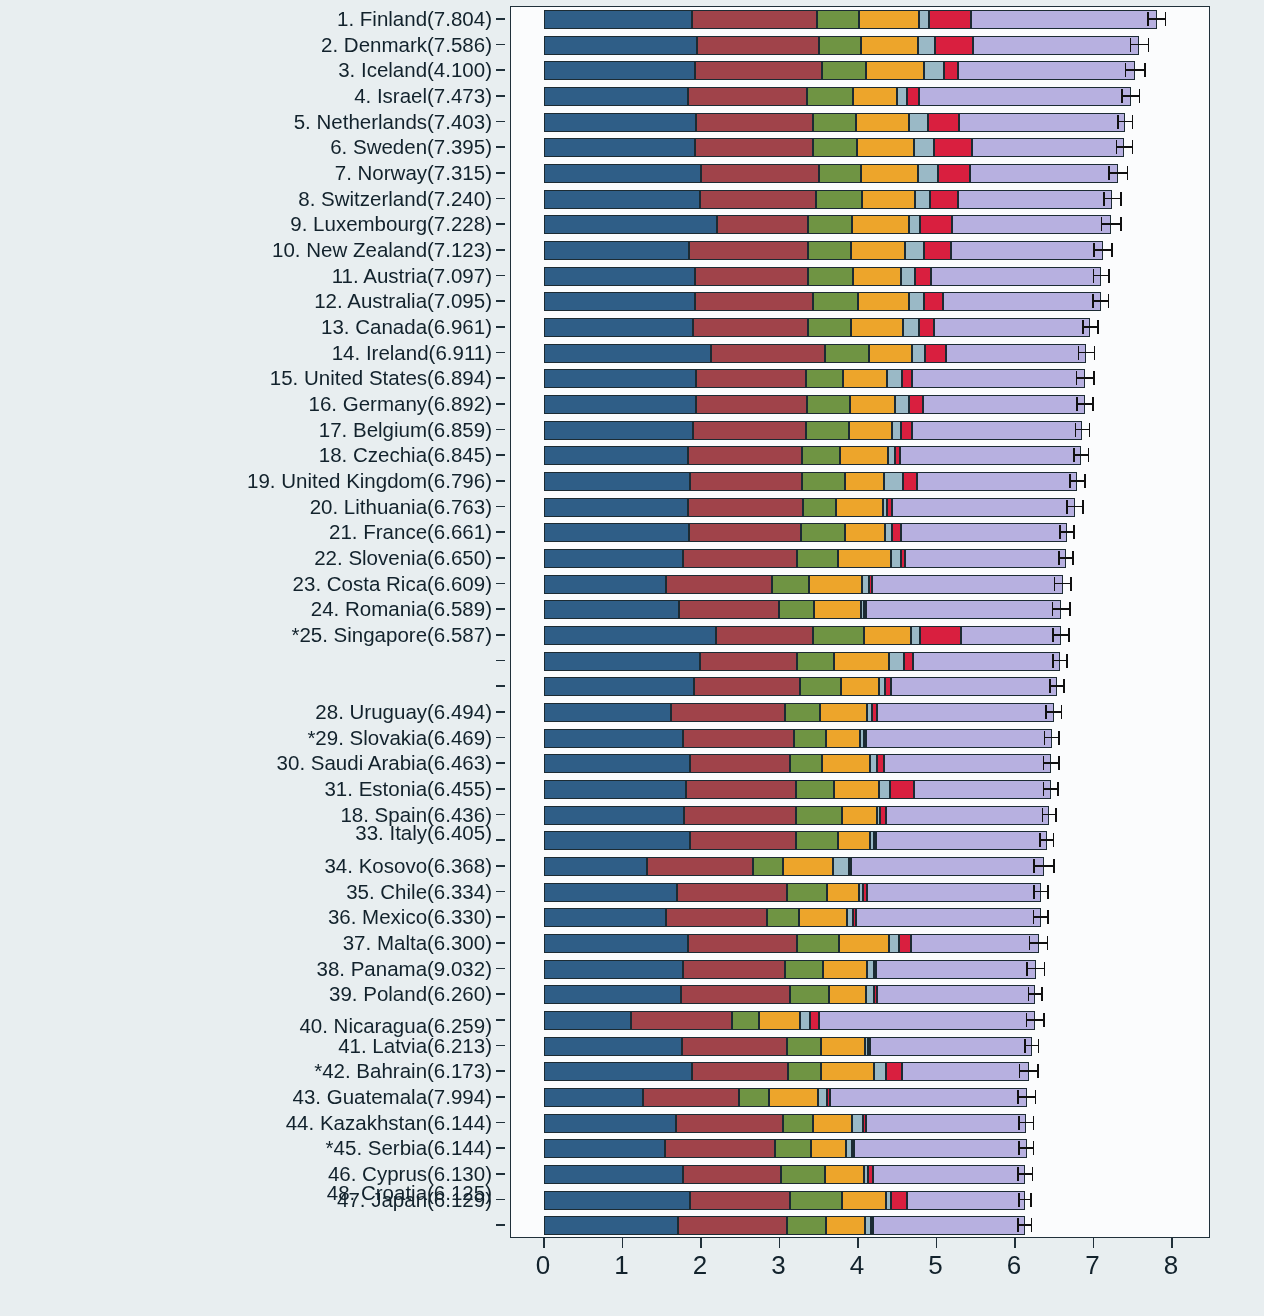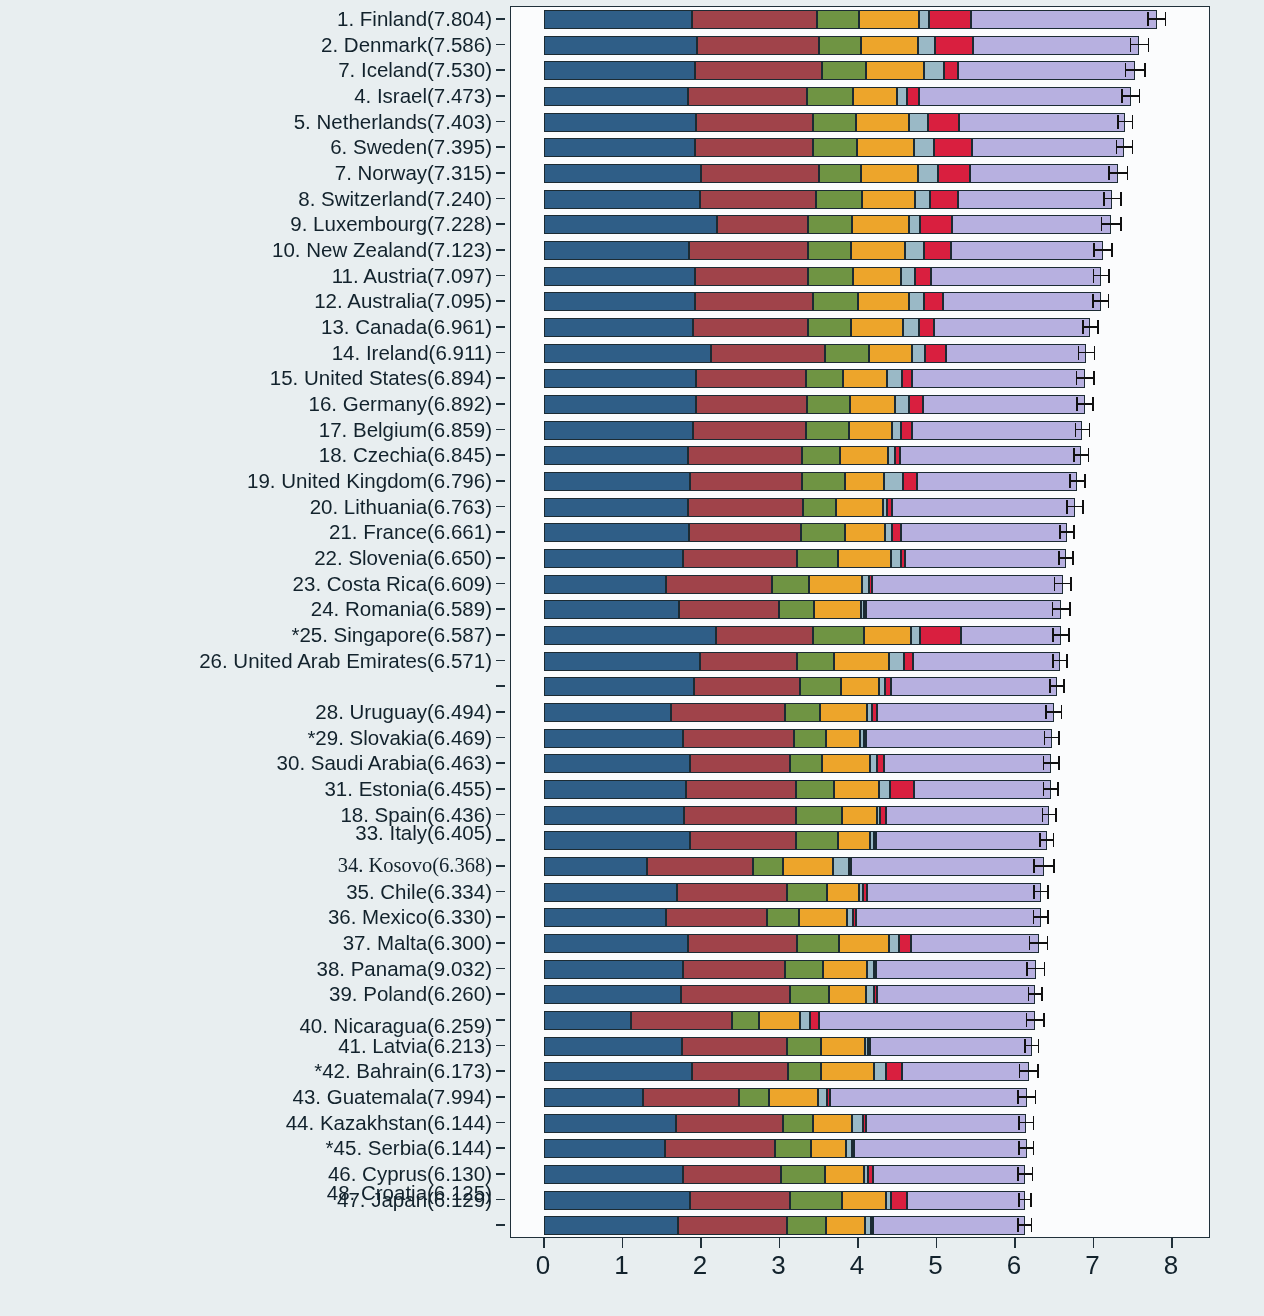--- a/index.html
+++ b/index.html
@@ -127,21 +127,21 @@
 </head>
 <body>
 
 <div id="page">
 
   <div id="labels">
       <div class="label" style="top: 0px;">1. Finland(7.804)</div>
       <div class="tickmark" style="top: 12px;"></div>
       <div class="label" style="top: 25.6667px;">2. Denmark(7.586)</div>
       <div class="tickmark" style="top: 37.6667px;"></div>
-      <div class="label" style="top: 51.3333px;">7. Iceland(7.530)</div>
+      <div class="label" style="top: 51.3333px;">3. Iceland(4.100)</div>
       <div class="tickmark" style="top: 63.3333px;"></div>
       <div class="label" style="top: 77px;">4. Israel(7.473)</div>
       <div class="tickmark" style="top: 89px;"></div>
       <div class="label" style="top: 102.667px;">5. Netherlands(7.403)</div>
       <div class="tickmark" style="top: 114.667px;"></div>
       <div class="label" style="top: 128.333px;">6. Sweden(7.395)</div>
       <div class="tickmark" style="top: 140.333px;"></div>
       <div class="label" style="top: 154px;">7. Norway(7.315)</div>
       <div class="tickmark" style="top: 166px;"></div>
       <div class="label" style="top: 179.667px;">8. Switzerland(7.240)</div>
@@ -173,36 +173,35 @@
       <div class="label" style="top: 513.333px;">21. France(6.661)</div>
       <div class="tickmark" style="top: 525.333px;"></div>
       <div class="label" style="top: 539px;">22. Slovenia(6.650)</div>
       <div class="tickmark" style="top: 551px;"></div>
       <div class="label" style="top: 564.667px;">23. Costa Rica(6.609)</div>
       <div class="tickmark" style="top: 576.667px;"></div>
       <div class="label" style="top: 590.333px;">24. Romania(6.589)</div>
       <div class="tickmark" style="top: 602.333px;"></div>
       <div class="label" style="top: 616px; margin-left: 40px;">*25. Singapore(6.587)</div>
       <div class="tickmark" style="top: 628px;"></div>
-      <div class="label" style="top: 641.667px;">26. United Arab Emirates(6.571)</div>
       <div class="tickmark" style="top: 653.667px;"></div>
       <div class="tickmark" style="top: 679.333px;"></div>
       <div class="label" style="top: 693px;">28. Uruguay(6.494)</div>
       <div class="tickmark" style="top: 705px;"></div>
       <div class="label" style="top: 718.667px;">*29. Slovakia(6.469)</div>
       <div class="tickmark" style="top: 730.667px;"></div>
       <div class="label" style="top: 744.333px;">30. Saudi Arabia(6.463)</div>
       <div class="tickmark" style="top: 756.333px;"></div>
       <div class="label" style="top: 770px;">31. Estonia(6.455)</div>
       <div class="tickmark" style="top: 782px;"></div>
       <div class="label" style="top: 795.667px;">18. Spain(6.436)</div>
       <div class="tickmark" style="top: 807.667px;"></div>
       <div class="label" style="top: 814px;">33. Italy(6.405)</div>
       <div class="tickmark" style="top: 833.333px;"></div>
-      <div class="label" style="top: 847px; font-family: Liberation Serif, serif;">34. Kosovo(6.368)</div>
+      <div class="label" style="top: 847px;">34. Kosovo(6.368)</div>
       <div class="tickmark" style="top: 859px;"></div>
       <div class="label" style="top: 872.667px;">35. Chile(6.334)</div>
       <div class="tickmark" style="top: 884.667px;"></div>
       <div class="label" style="top: 898.333px;">36. Mexico(6.330)</div>
       <div class="tickmark" style="top: 910.333px;"></div>
       <div class="label" style="top: 924px;">37. Malta(6.300)</div>
       <div class="tickmark" style="top: 936px;"></div>
       <div class="label" style="top: 949.667px;">38. Panama(9.032)</div>
       <div class="tickmark" style="top: 961.667px;"></div>
       <div class="label" style="top: 975.333px;">39. Poland(6.260)</div>

